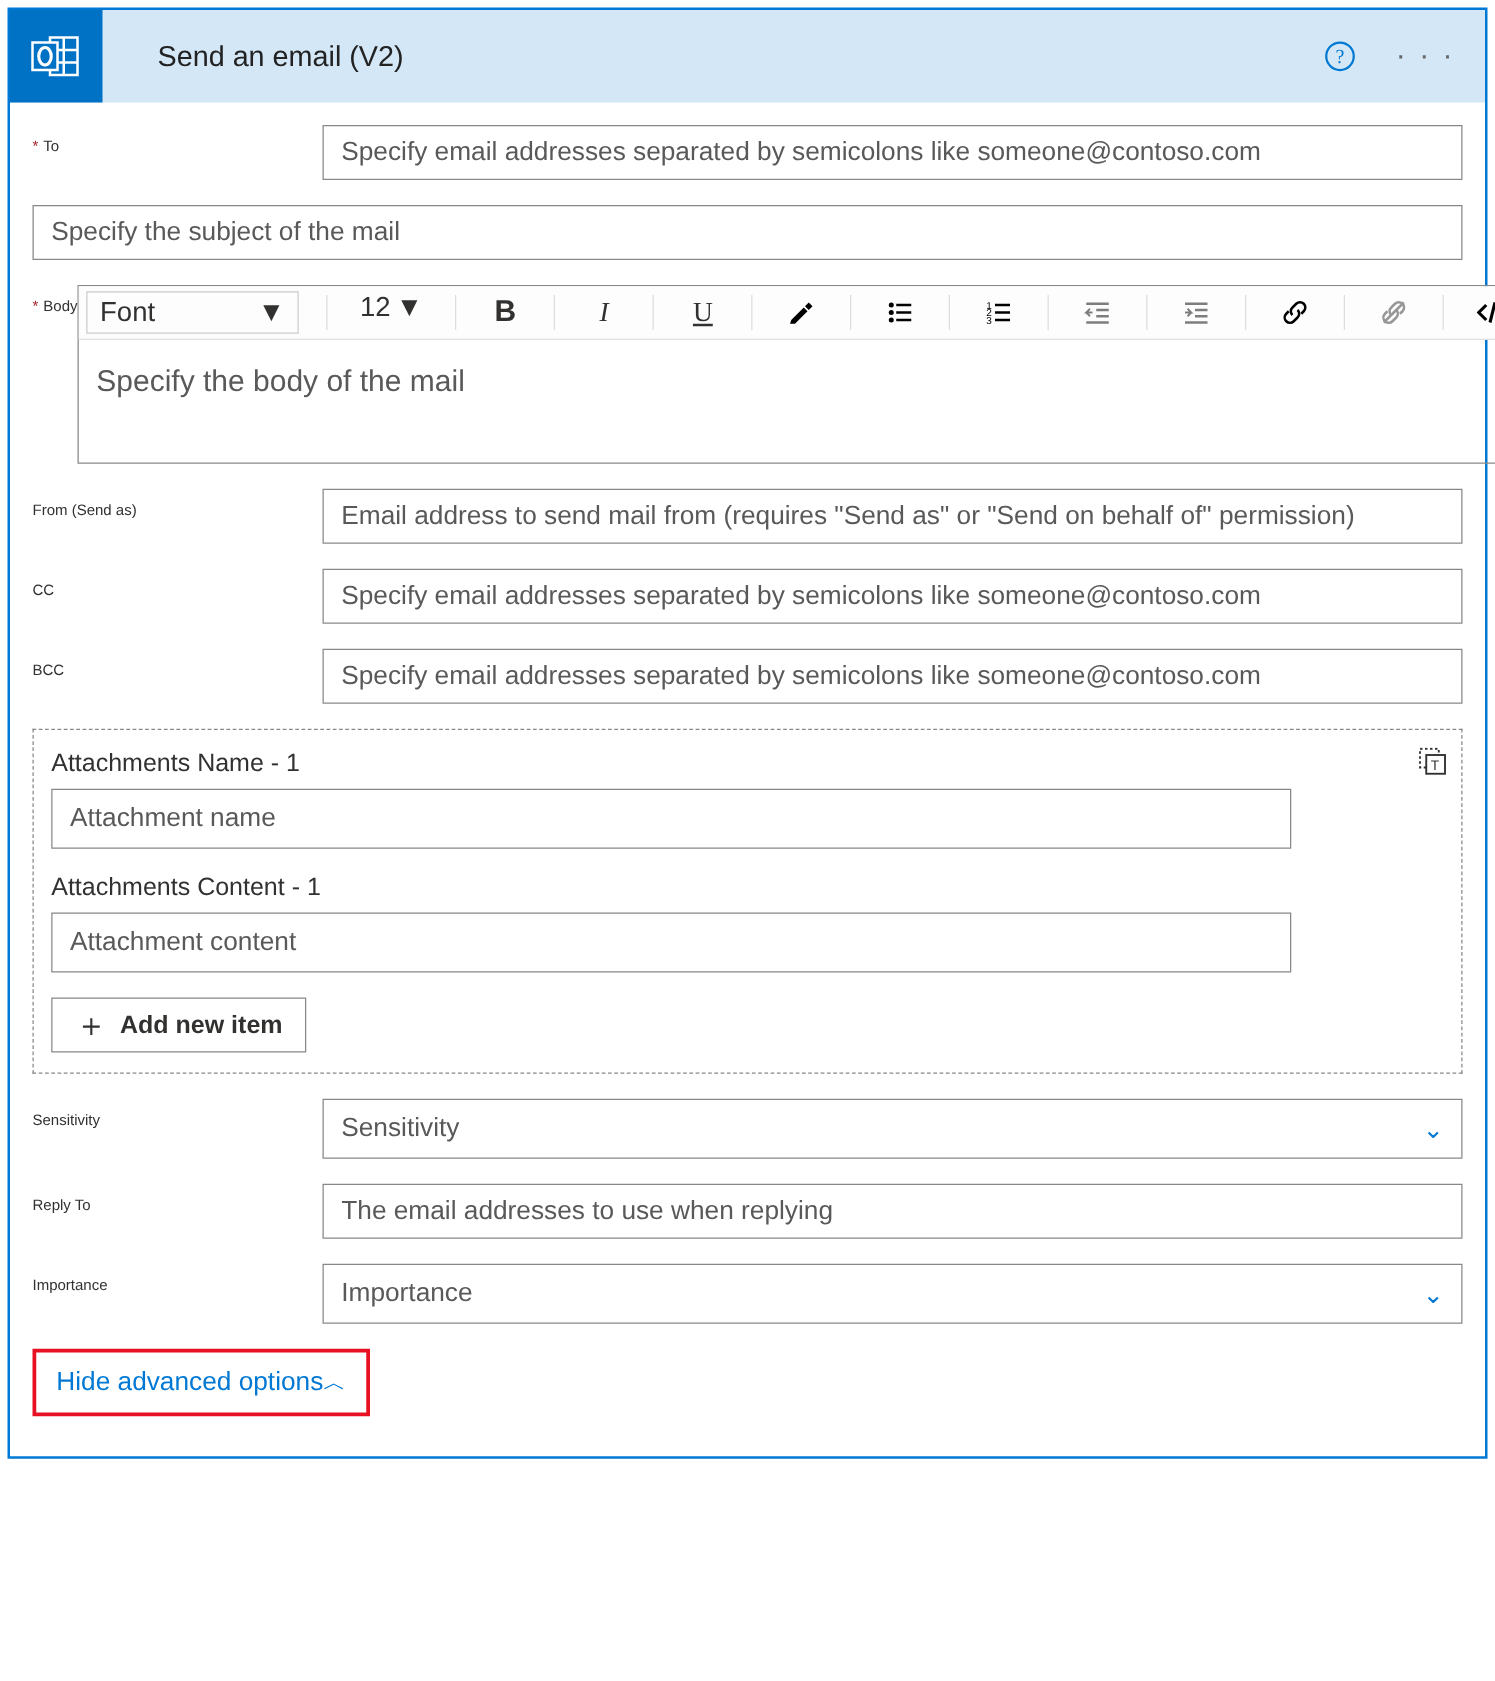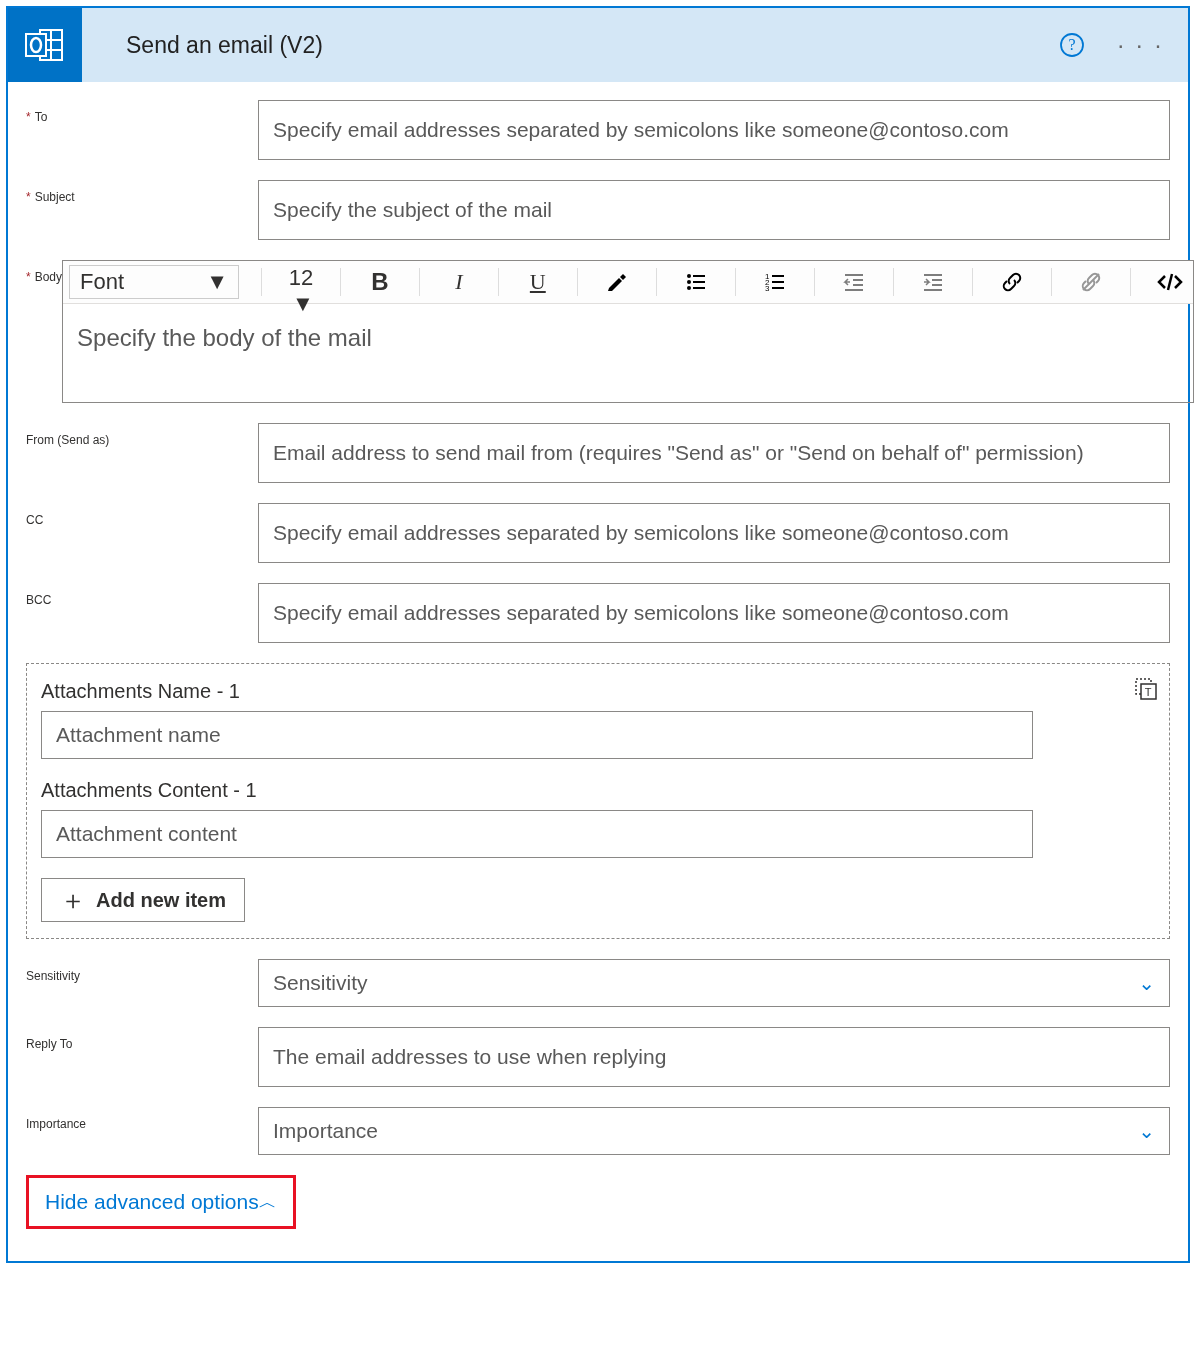--- a/index.html
+++ b/index.html
@@ -58,21 +58,21 @@
   }
   .req::before {
     content: "*";
     color: #a4262c;
     margin-right: 4px;
   }
   .control { flex: 1; }
   input[type=text].field, .fake-input {
     width: 100%;
     border: 1px solid #8a8886;
-    height: 60px;
+    height: 44px;
     padding: 0 14px;
     font-size: 21px;
     font-family: inherit;
     color: #323130;
   }
   input[type=text].field::placeholder { color: #595959; }
   .rte {
     border: 1px solid #8a8886;
   }
   .rte-toolbar {
@@ -85,22 +85,22 @@
   }
   .rte-font {
     display: flex; align-items:center;
     border: 1px solid #ccc;
     height: 34px; width: 170px;
     padding: 0 10px;
     justify-content: space-between;
     font-size: 22px;
   }
   .rte-size {
-    display:flex; align-items:center;
-    height:34px; padding:0 4px; font-size:22px;flex-direction:column;
+    display:flex; 
+    height:34px; padding:0 4px; font-size:22px;
   }
   .tb-btn {
     width: 34px; height:34px;
     display:flex; align-items:center; justify-content:center;
     font-size: 22px;
   }
   .tb-btn.bold { font-weight: 900; font-size:24px;}
   .tb-btn.italic { font-style: italic; font-family: serif;}
   .tb-btn.underline { text-decoration: underline; font-family: serif;}
   .tb-sep { width:1px; height:28px; background:#ddd; }
@@ -195,21 +195,20 @@
   <div class="form">
 
     <div class="row">
       <div class="label req">To</div>
       <div class="control">
         <input type="text" class="field" placeholder="Specify email addresses separated by semicolons like someone@contoso.com" style="">
       </div>
     </div>
 
     <div class="row">
-      <div class="label req">Subject</div>
       <div class="control">
         <input type="text" class="field" placeholder="Specify the subject of the mail" style="">
       </div>
     </div>
 
     <div class="row">
       <div class="label req">Body</div>
       <div class="control">
         <div class="rte">
           <div class="rte-toolbar">

